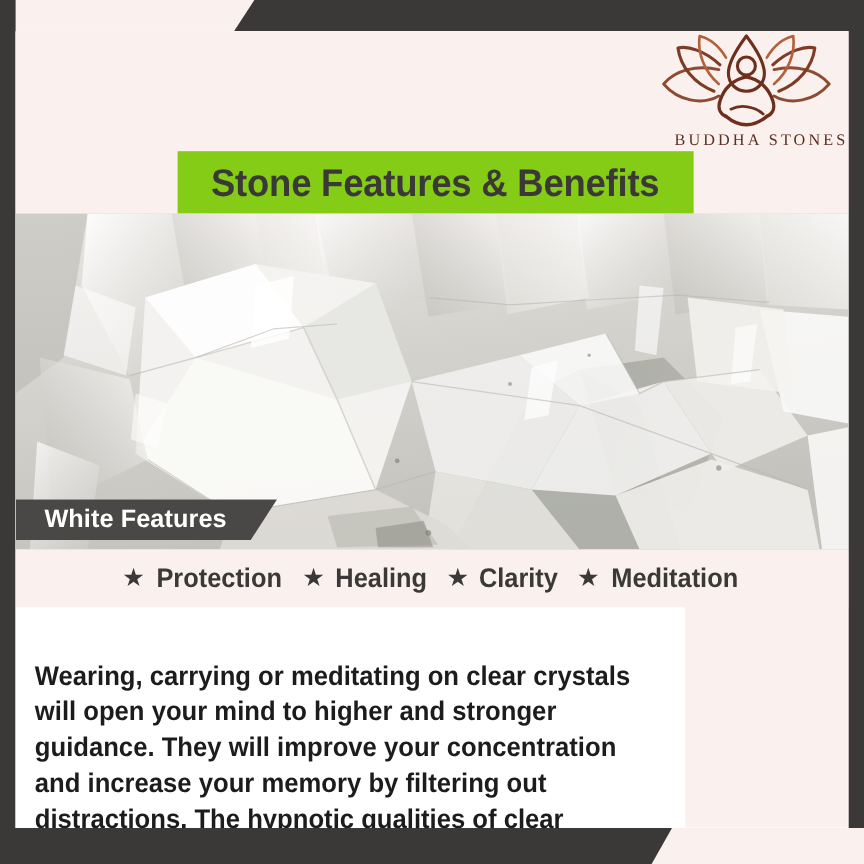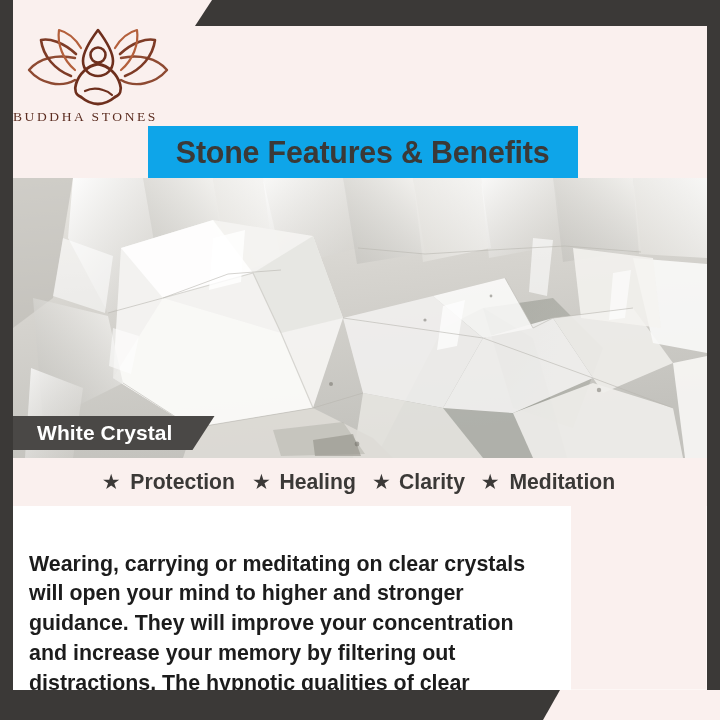--- a/index.html
+++ b/index.html
@@ -61,40 +61,40 @@
     left: 0; top: 0;
     width: 694px;
     height: 152px;
     background: #faf0ee;
   }
   .logo-wrap {
     position: absolute;
     left: 0; right: 0; top: 2px;
     display: flex;
     flex-direction: column;
-    align-items: flex-start;
+    align-items: flex-end;
   }
   .logo-mark { width: 170px; height: 78px; display: block; }
   .logo-word {
     margin-top: 3px;
     font-family: "Liberation Serif", serif;
     font-size: 13.5px;
     letter-spacing: 2.6px;
     color: #5c2d21;
     font-weight: 400;
   }
 
   
   .title-banner {
     position: absolute;
     left: 135px;
     top: 100px;
     width: 430px;
     height: 52px;
-    background: #0ea5e9;
+    background: #84cc16;
     display: flex;
     align-items: center;
     justify-content: center;
   }
   .title-text {
     font-family: "Liberation Sans Narrow", "Liberation Sans", sans-serif;
     font-size: 32px;
     font-weight: 700;
     color: #3b3937;
     letter-spacing: -0.2px;
@@ -329,21 +329,21 @@
           <circle cx="412" cy="142" r="1.6"></circle>
           <circle cx="586" cy="212" r="2.2"></circle>
           <circle cx="478" cy="118" r="1.4"></circle>
           <circle cx="344" cy="266" r="2.4"></circle>
         </g>
 
         <rect width="694" height="280" fill="none"></rect>
       </svg>
 
       <div class="hero-label">
-        <span class="hero-label-text">White Crystal</span>
+        <span class="hero-label-text">White Features</span>
       </div>
     </div>
 
     <div class="benefits">
       <div class="benefit">
         <span class="star-icon">★</span>
         <span class="benefit-label">Protection</span>
       </div>
       <div class="benefit">
         <span class="star-icon">★</span>

